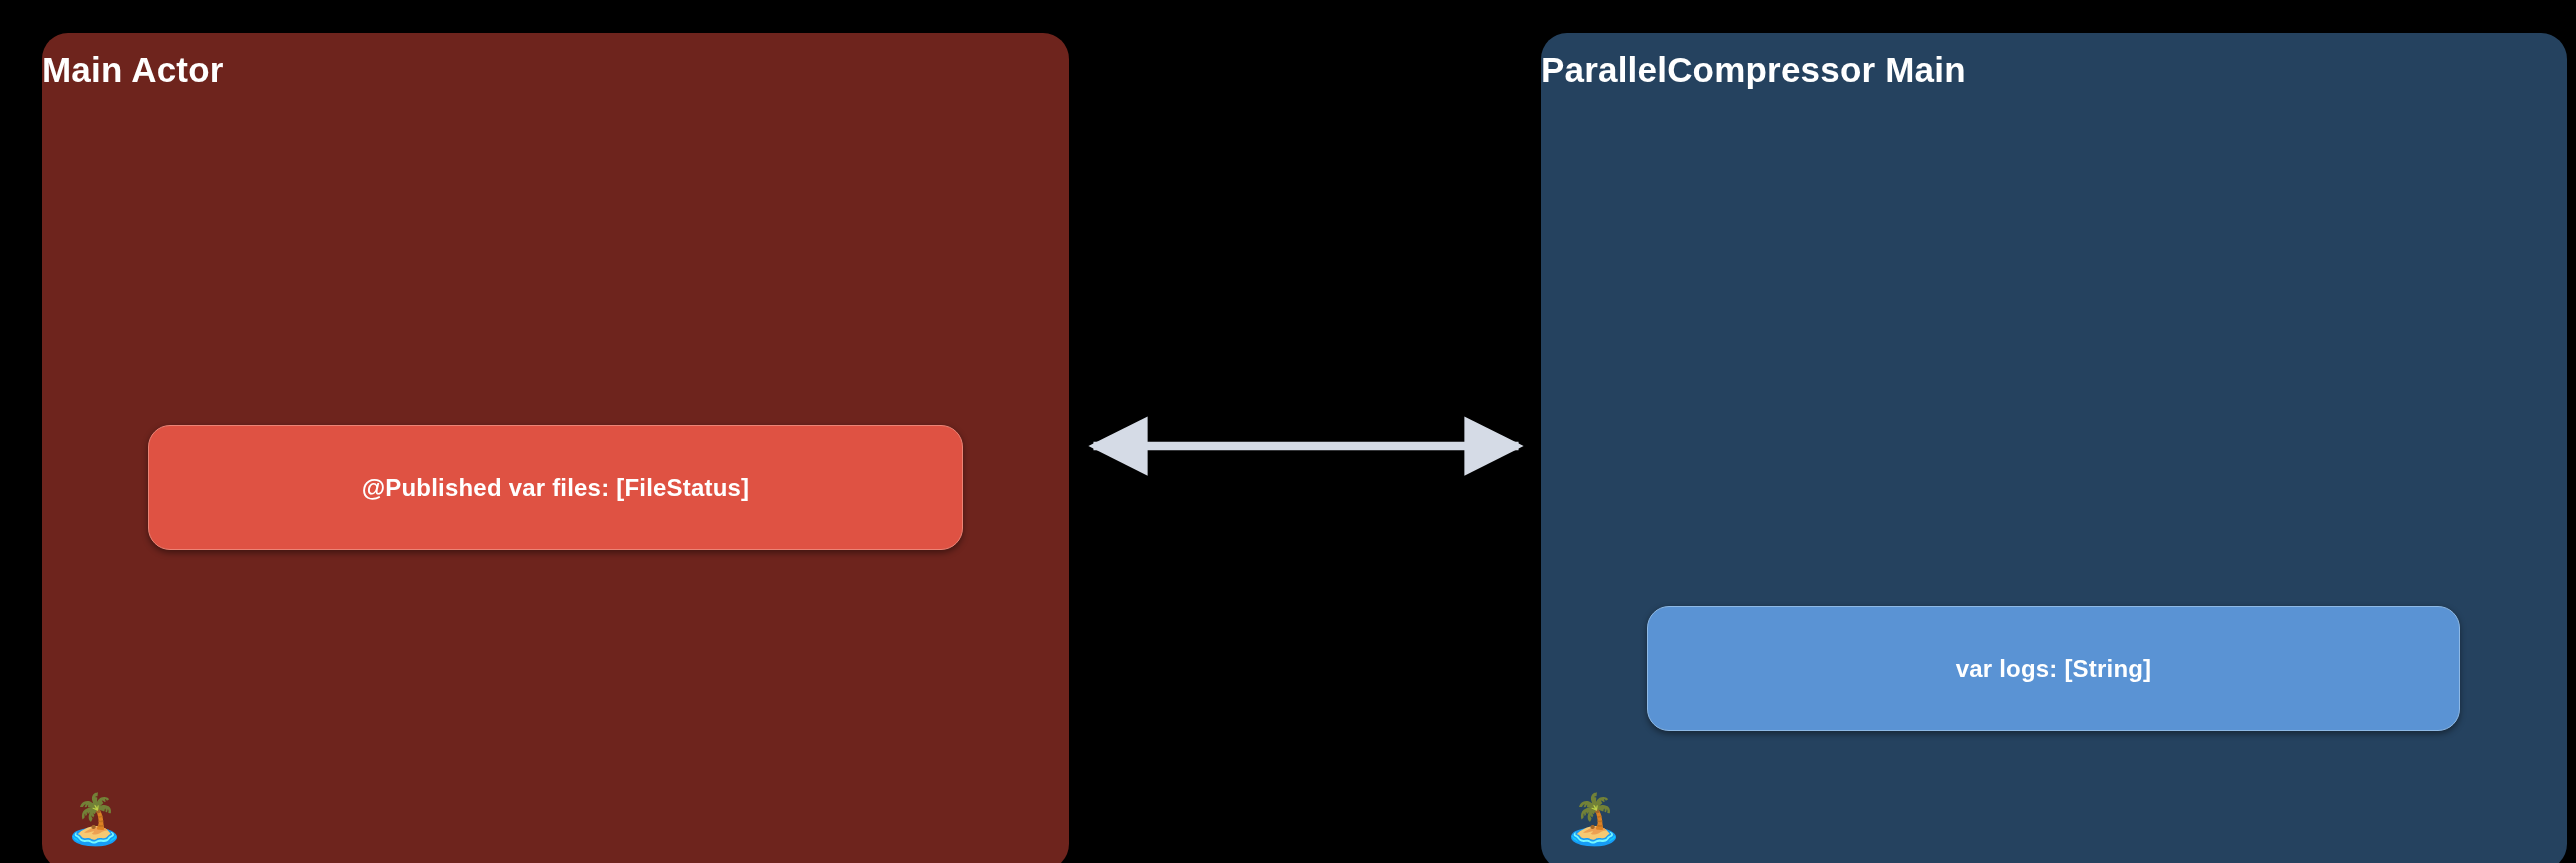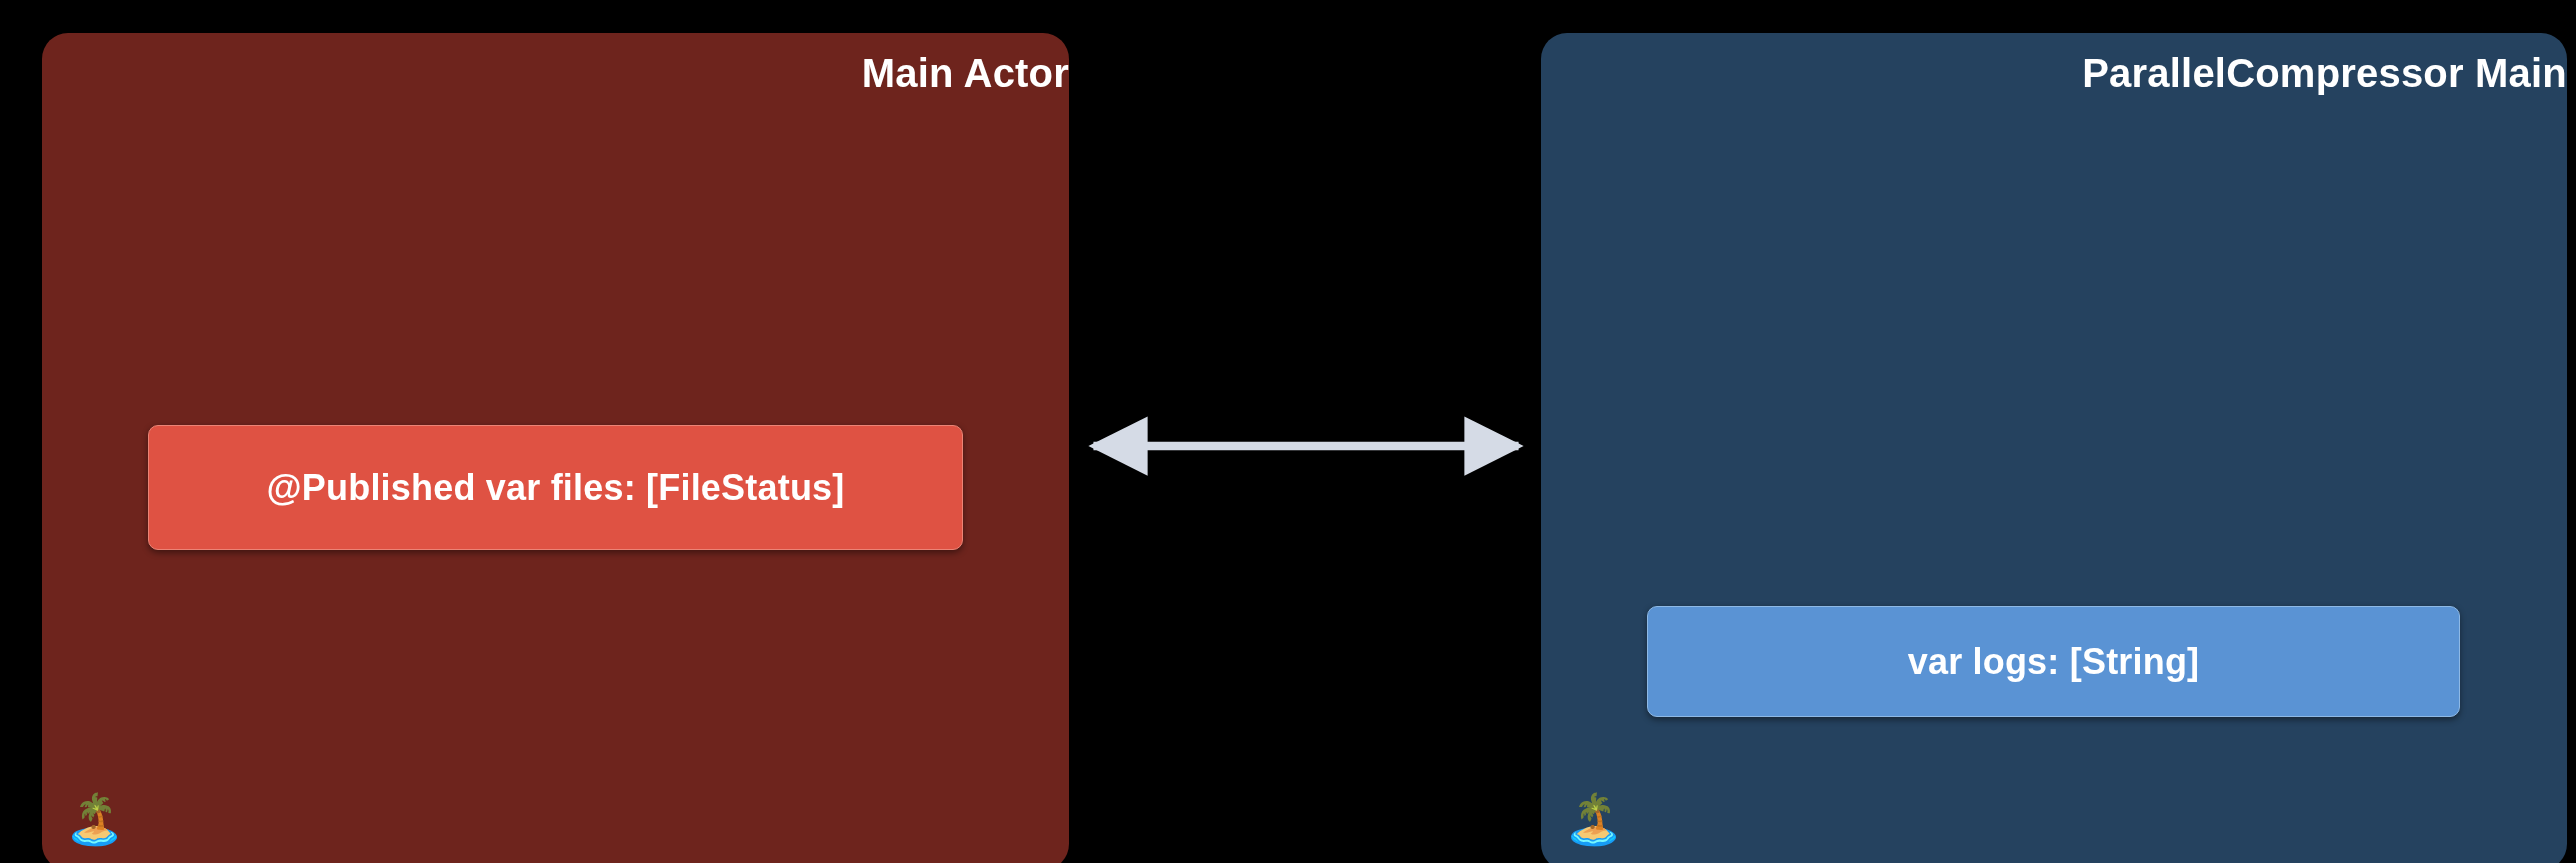--- a/index.html
+++ b/index.html
@@ -40,57 +40,57 @@
     width: 1026px;
     height: 837px;
     background: #25425F;
   }
 
   .panel-title {
     position: absolute;
     left: 0;
     right: 0;
     top: 17px;
-    text-align: right;
+    text-align: left;
     color: #FFFFFF;
-    font-size: 40px;
+    font-size: 35px;
     font-weight: bold;
     letter-spacing: 0.2px;
     line-height: 1.15;
     white-space: nowrap;
   }
 
   
   .prop-card {
     position: absolute;
     box-sizing: border-box;
-    border-radius: 10px;
+    border-radius: 22px;
     display: flex;
     align-items: center;
     justify-content: center;
     color: #FFFFFF;
-    font-size: 36px;
+    font-size: 24px;
     font-weight: bold;
     letter-spacing: 0.2px;
     white-space: nowrap;
     box-shadow: 0 2.8px 6.6px rgba(0,0,0,0.42);
   }
   #card-files {
     left: 106px;           
     top: 392px;
     width: 815px;
     height: 125px;
     background: #DF5243;
     border: 1.9px solid #EC8476;
   }
   #card-logs {
     left: 106px;           
     top: 573px;
     width: 813px;
-    height: 111px;
+    height: 125px;
     background: #5A93D4;
     border: 1.9px solid #8EB9E5;
   }
 
   
   .island-badge {
     position: absolute;
     left: 22.6px;
     bottom: 26px;
     font-size: 49px;

